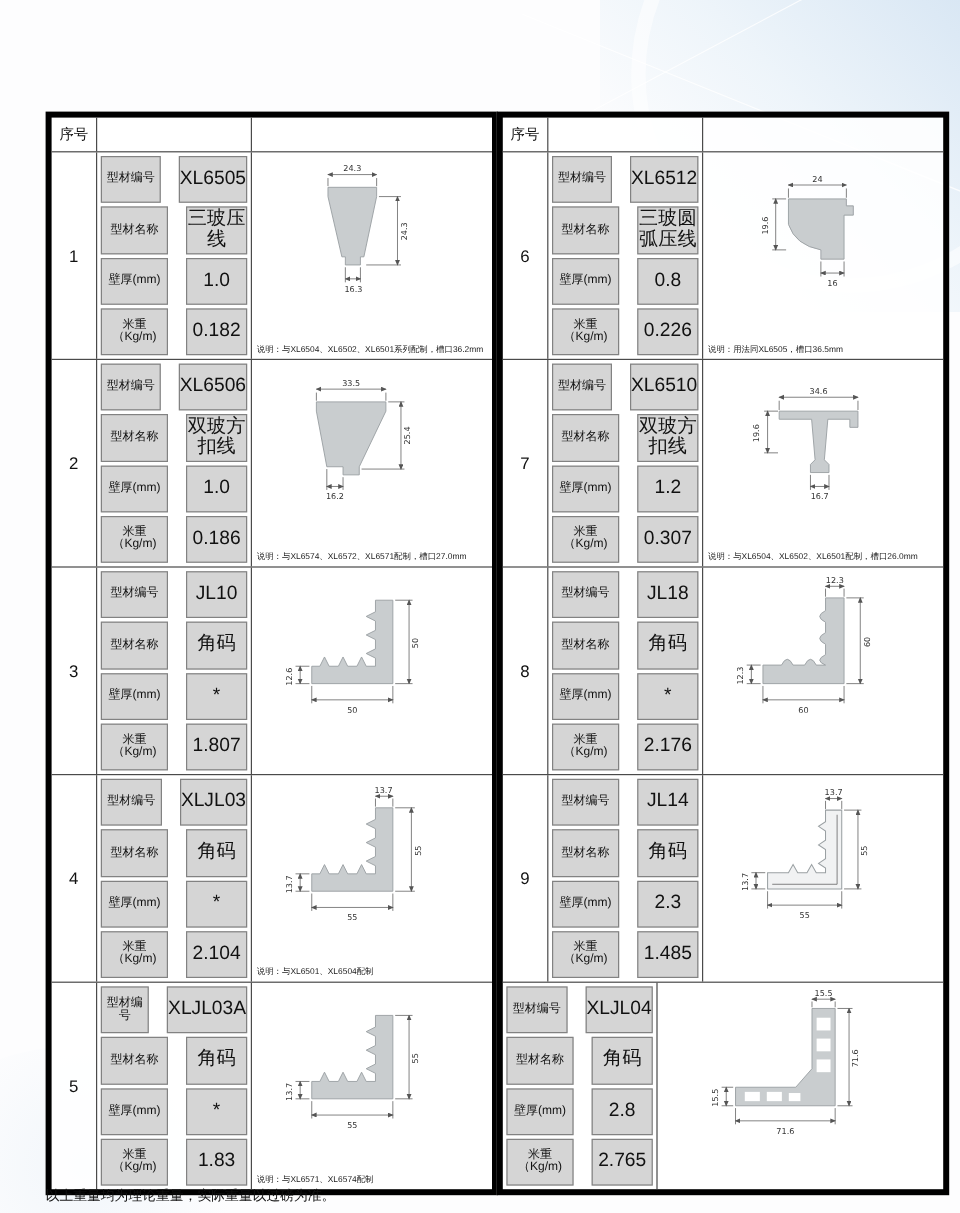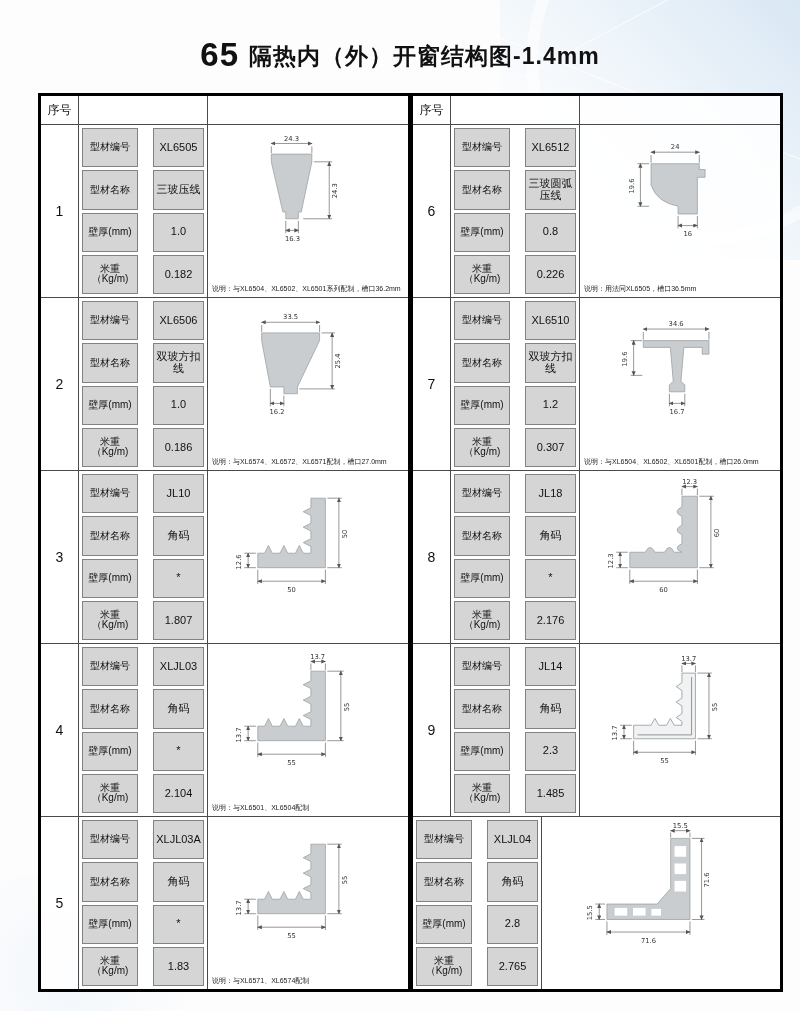--- a/index.html
+++ b/index.html
@@ -11,57 +11,54 @@
   .deco-tr2{position:absolute;right:-90px;top:-120px;width:340px;height:340px;border-radius:50%;
             border:12px solid rgba(255,255,255,.55)}
   .deco-line1{position:absolute;right:-20px;top:30px;width:420px;height:1px;background:rgba(255,255,255,.8);transform:rotate(-28deg)}
   .deco-line2{position:absolute;right:-40px;top:90px;width:420px;height:1px;background:rgba(255,255,255,.8);transform:rotate(22deg)}
   .deco-bl{position:absolute;left:-80px;bottom:-60px;width:300px;height:200px;border-radius:50%;
            background:radial-gradient(circle,rgba(220,233,244,.35),rgba(255,255,255,0) 70%)}
   .title{position:absolute;top:36px;left:0;width:100%;text-align:center;white-space:nowrap}
   .title .num{font-size:33px;font-weight:bold;letter-spacing:1px;vertical-align:-2px}
   .title .txt{font-size:23px;font-weight:bold;margin-left:10px;letter-spacing:1px}
   .tbl{position:absolute;left:38px;top:93px;width:724px;display:flex}
-  .half{width:406px;box-sizing:border-box;border:3px solid #000000;background:rgba(255,255,255,.85)}
+  .half{width:406px;box-sizing:border-box;border:5px solid #000000;background:rgba(255,255,255,.85)}
   .half+.half{margin-left:-1px}
   .hrow{height:28px;display:flex;border-bottom:1px solid #4a4a4a}
   .hseq{width:38px;box-sizing:border-box;border-right:1px solid #4a4a4a;display:flex;align-items:center;justify-content:center;font-size:12px}
   .hfields{width:129px;box-sizing:border-box;border-right:1px solid #4a4a4a}
   .hdiag{flex:1}
   .group{height:172px;display:flex;border-bottom:1px solid #4a4a4a}
   .group.last{border-bottom:none}
   .seq{width:38px;box-sizing:border-box;border-right:1px solid #4a4a4a;display:flex;align-items:center;justify-content:center;font-size:14px}
   .fields{width:129px;box-sizing:border-box;border-right:1px solid #4a4a4a;display:flex;flex-direction:column;padding:3px;gap:3px}
   .frow{flex:1;display:flex;gap:15px}
   .cell{background:#d5d5d5;border:1px solid #828282;display:flex;align-items:center;justify-content:center;text-align:center;line-height:1.05}
   .fl{width:54px;font-size:10px}
-  .fv{flex:1;font-size:11px}
+  .fv{flex:1;font-size:16px}
   .diag{flex:1;position:relative}
   .diag svg{display:block;margin:4px auto 0}
   .note{position:absolute;left:4px;bottom:3px;font-size:7px;color:#222;white-space:nowrap;transform-origin:left bottom}
   .footer{position:absolute;left:38px;top:989px;font-size:11.5px;color:#111}
   svg text{font-size:7px;fill:#333;text-anchor:middle;font-family:"DejaVu Sans",sans-serif}
   .dl{stroke:#666;stroke-width:.7;fill:none}
   .pf{fill:#c9cdcf;stroke:#9aa0a3;stroke-width:.8}
   .pf2{fill:#f1f2f3;stroke:#9aa0a3;stroke-width:.9}
   .hole{fill:#fff;stroke:none}
 </style>
 </head>
 <body>
 
 <div class="page">
   <div class="deco-tr"></div>
   <div class="deco-tr2"></div>
   <div class="deco-line1"></div>
   <div class="deco-line2"></div>
   <div class="deco-bl"></div>
 
-  <div class="title">
-    <span class="num">65</span><span class="txt">隔热内（外）开窗结构图-1.4mm</span>
-  </div>
 
   <div class="tbl">
 
     <div class="half">
       <div class="hrow">
         <div class="hseq">序号</div>
         <div class="hfields"></div>
         <div class="hdiag"></div>
       </div>
 
@@ -540,13 +537,14 @@
               <line class="dl" x1="132" y1="102" x2="145" y2="102"></line>
             <line class="dl" x1="142" y1="18" x2="142" y2="102" marker-start="url(#mk10)" marker-end="url(#mk10)"></line>
             <text x="150" y="61" transform="rotate(-90 150 61)">71.6</text>
           </svg>
           <div class="note"></div>
         </div>
       </div>
     </div>
   </div>
 
+  <div class="footer">以上重量均为理论重量，实际重量以过磅为准。</div>
 </div>
 
 </body></html>

